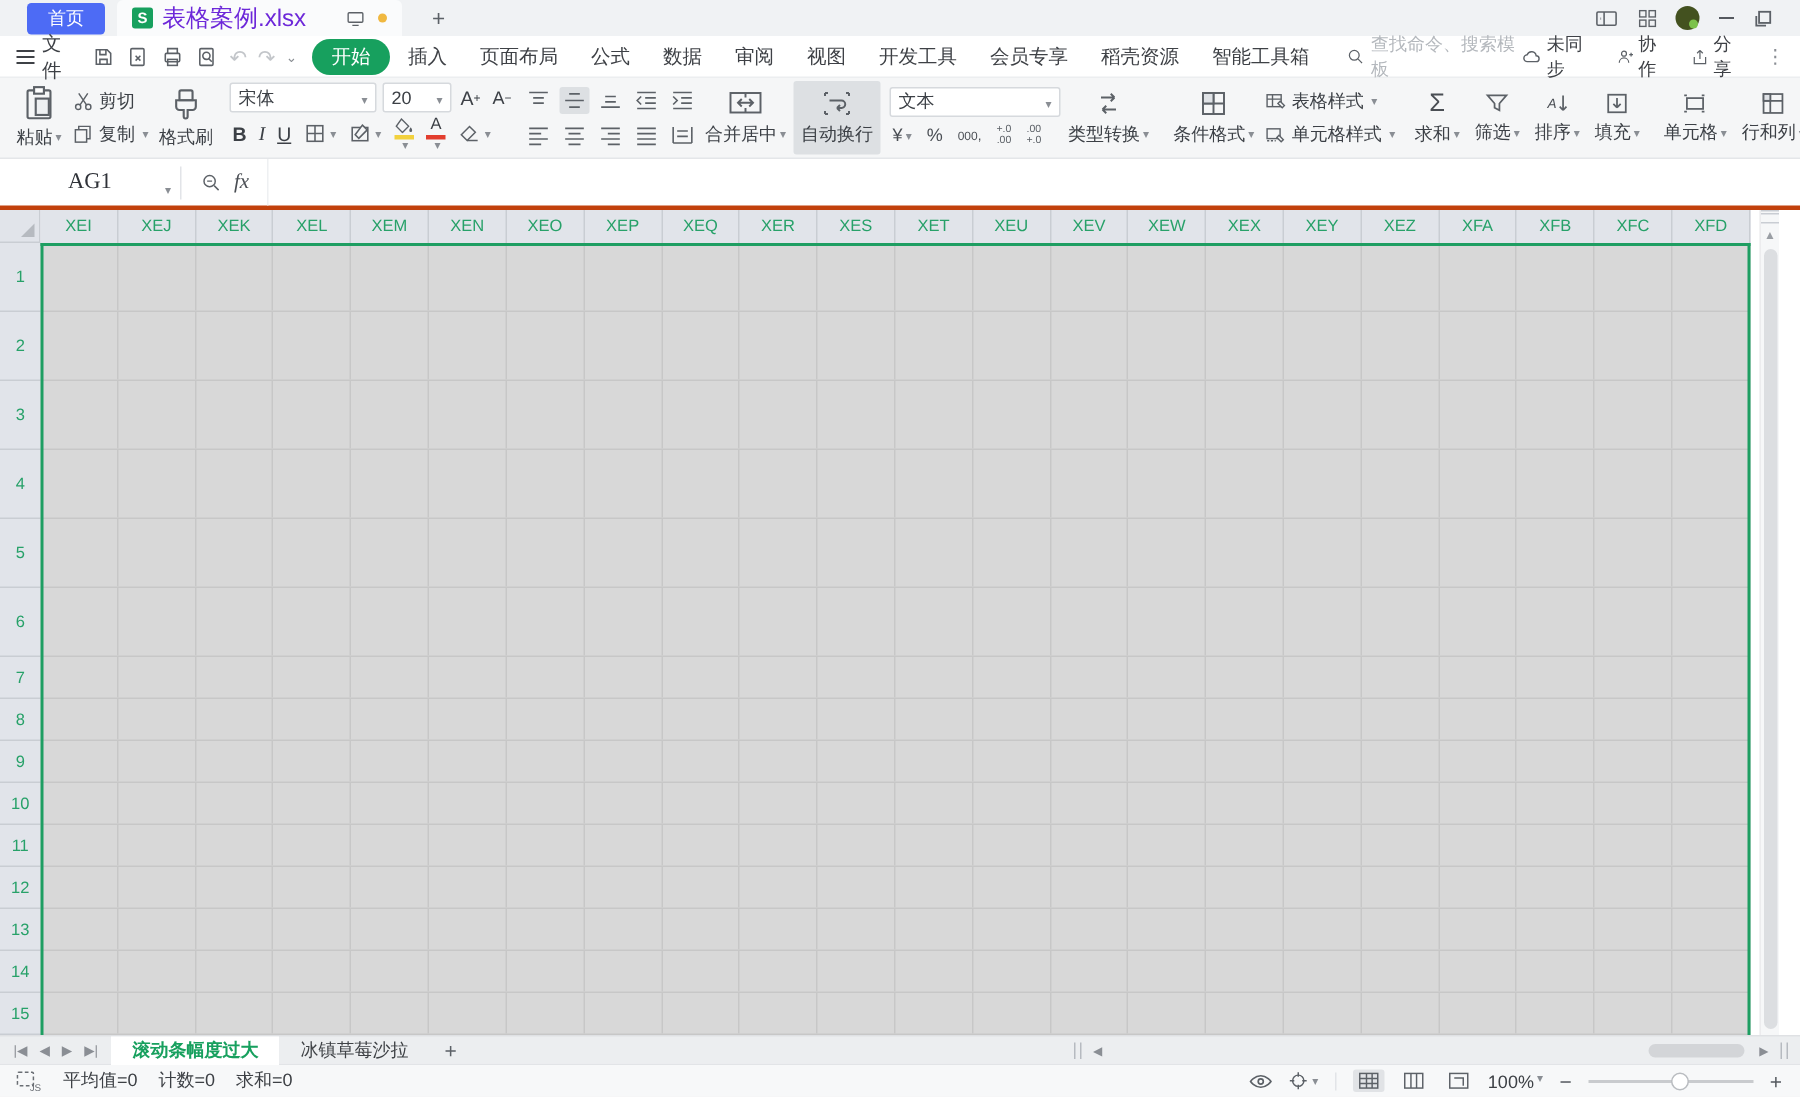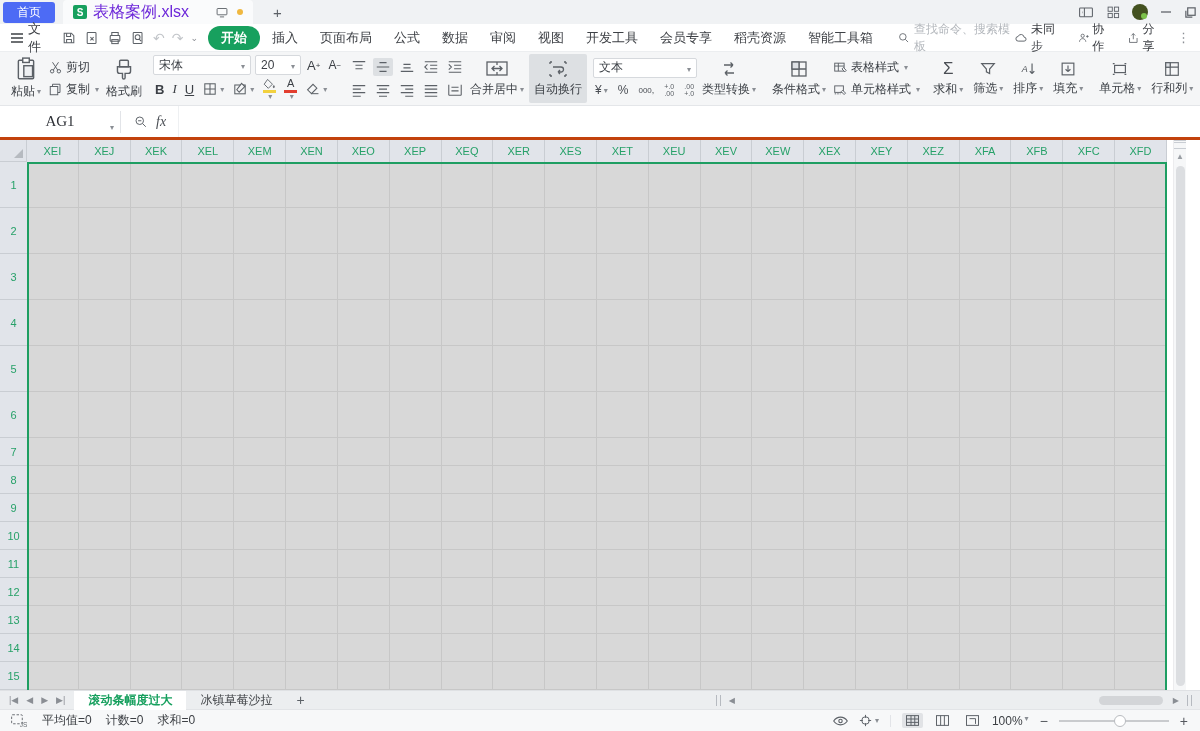--- a/index.html
+++ b/index.html
@@ -4,21 +4,21 @@
 <style>
   * { margin:0; padding:0; box-sizing:border-box; }
   html,body { width:1200px; height:731px; overflow:hidden; background:#fff;
     font-family:"Liberation Sans", sans-serif; color:#3c4046; }
   svg { display:block; }
   .ic { stroke:#5c6167; fill:none; stroke-width:1.3; }
   .caret::after { content:"▾"; font-size:8px; color:#8a8e94; margin-left:2px; }
   .vsep { width:1px; background:#e2e4e8; margin:5px 3px; }
 
   
-  .titlebar { height:24px; background:#f0f2f4; display:flex; align-items:center; padding:0 3px;justify-content:center; }
+  .titlebar { height:24px; background:#f0f2f4; display:flex; align-items:center; padding:0 18px;justify-content:center; }
   .home-tab { background:#4d6bf5; color:#fff; font-size:12px; border-radius:3px;
     padding:2px 14px; margin-right:8px; }
   .doc-tab { background:#fafbfc; height:24px; display:flex; align-items:center; gap:6px;
     padding:0 10px; min-width:190px; border-radius:4px 4px 0 0; }
   .s-logo { width:14px; height:14px; background:#17a05e; color:#fff; font-size:10px; font-weight:bold;
     display:flex; align-items:center; justify-content:center; border-radius:2px; }
   .doc-title { font-size:16px; color:#6d28d9; }
   .dot { width:6px; height:6px; border-radius:50%; background:#f0b840; }
   .newtab { font-size:15px; color:#5c6167; margin-left:14px; padding:0 6px; }
   .tb-right { margin-left:auto; display:flex; align-items:center; gap:12px; }
@@ -27,21 +27,21 @@
     border-radius:50%; background:#7cc24a; }
 
   
   .menubar { height:28px; background:#fff; display:flex; align-items:center; padding:0 10px;
     font-size:13px; color:#3e4146; border-bottom:1px solid #eceef0; }
   .file-btn { display:flex; align-items:center; gap:4px; margin-right:10px; }
   .qa { display:flex; align-items:center; gap:7px; margin-right:10px; }
   .qa > span { display:flex; }
   .menu-tabs { display:flex; align-items:center; gap:2px; }
   .mtab { padding:3px 10px; white-space:nowrap; }
-  .mtab.active { background:#17a05e; color:#fff; border-radius:12px; font-weight:bold; padding:3px 13px; }
+  .mtab.active { background:#17a05e; color:#fff; border-radius:12px; font-weight:normal; padding:3px 13px; }
   .search { display:flex; align-items:center; gap:4px; color:#b4b8bd; font-size:12px; margin-left:14px; }
   .mb-right { margin-left:auto; display:flex; align-items:center; gap:13px; font-size:12px; color:#3e4146; }
   .mb-item { display:flex; align-items:center; gap:3px; }
   .vdots { color:#8a8e94; font-size:13px; letter-spacing:0; }
 
   
   .ribbon { height:54px; background:#f5f6f7; display:flex; align-items:stretch; padding:2px 6px;
     border-bottom:1px solid #e4e6e9; }
   .grp { display:flex; align-items:stretch; }
   .bigbtn { display:flex; flex-direction:column; align-items:center; justify-content:center;
@@ -434,21 +434,21 @@
         </svg>
       <span class="lbl">
           <span>自动换行</span>
         </span>
     </div>
   </div>
 
   <div class="vsep"></div>
 
   <div class="grp fontgrp">
-    <div class="sel" style="width:104px;">
+    <div class="sel" style="width:114px;">
       <span>文本</span>
         <span class="caret"></span>
     </div>
     <div class="numrow">
       <span class="ibtn caret">
           <span>¥</span>
         </span>
       <span class="ibtn">
           <span>%</span>
         </span>

